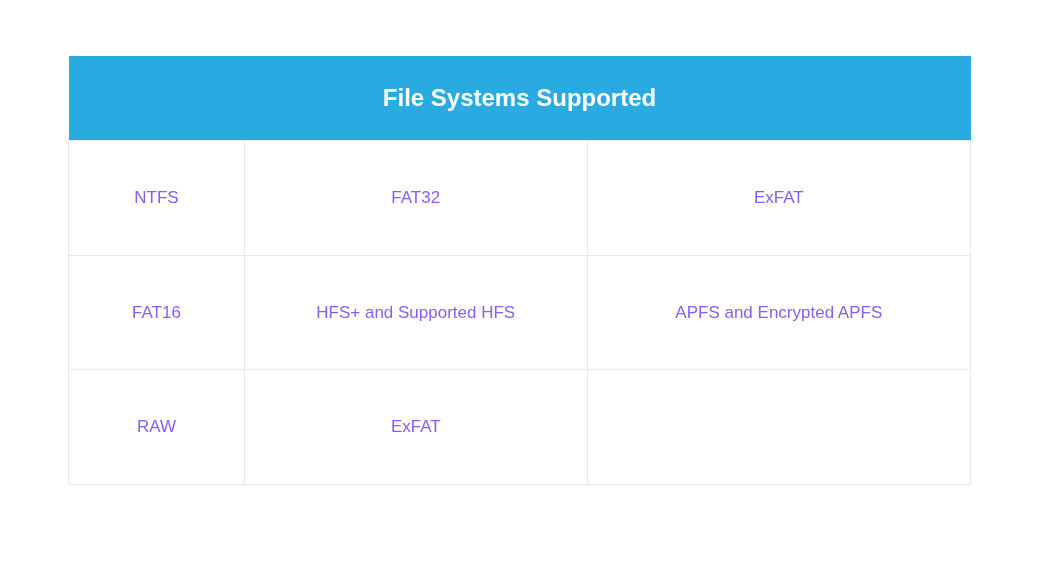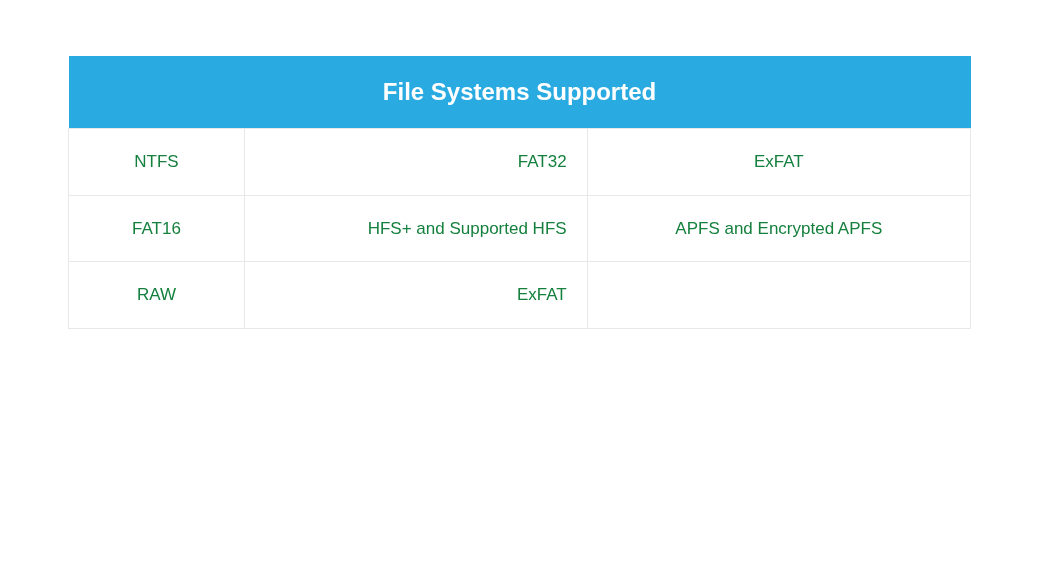--- a/index.html
+++ b/index.html
@@ -17,37 +17,36 @@
     .table {
       width: 100%;
       border-collapse: collapse;
     }
     .header {
       background: #29abe2;
       color: #ffffff;
       text-align: center;
       font-size: 24px;
       font-weight: 600;
-      padding: 22px 0;
+      padding: 28px 0;
     }
     .cell {
       border: 1px solid #e8e8e8;
       text-align: center;
       vertical-align: middle;
-      padding: 20px 20px;
-      color: #15803d;
+      padding: 44px 20px;
+      color: #8b5cf6;
       font-size: 17px;
       line-height: 1.5;
     }
     .col1 {
       width: 19.5%;
     }
     .col2 {
       width: 38%;
-      text-align: right;
     }
     .col3 {
       width: 42.5%;
     }
   </style>
 </head>
 <body>
 
 <table class="table">
   <thead>

